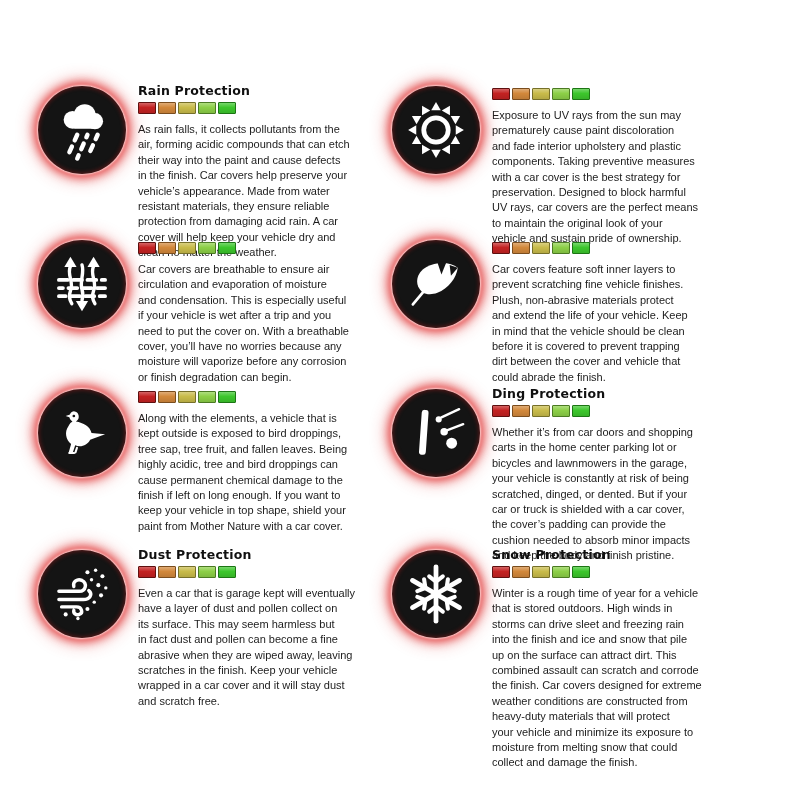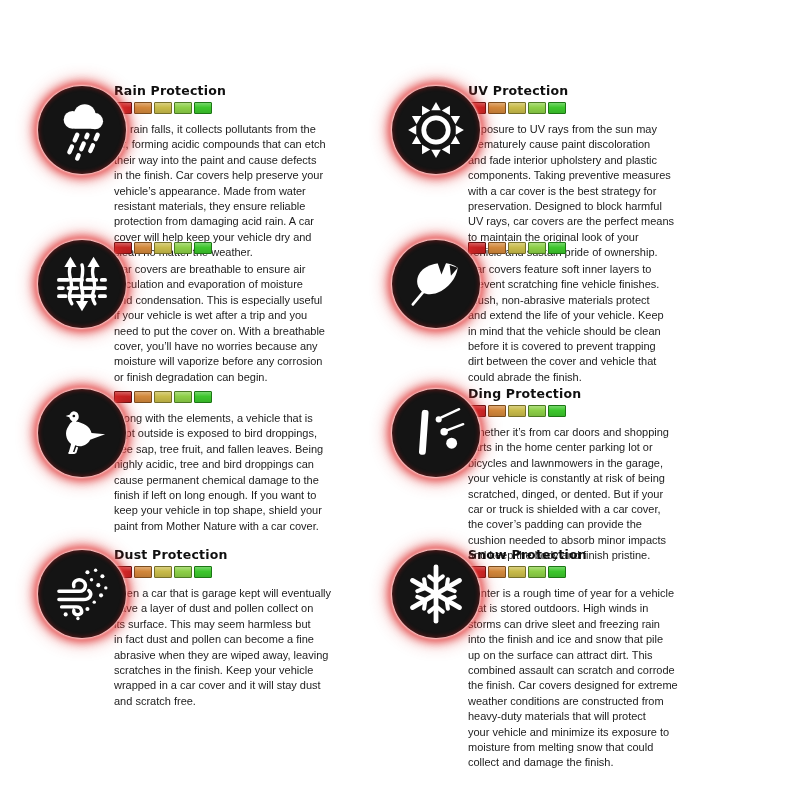--- a/index.html
+++ b/index.html
@@ -6,21 +6,21 @@
   #canvas{position:relative;width:800px;height:800px;background:#ffffff;overflow:hidden;
           font-family:"Liberation Sans",sans-serif;}
   .feature{position:absolute;width:390px;}
   .r1{top:84px}.r2{top:238px}.r3{top:387px}.r4{top:548px}
   .cL{left:38px}.cR{left:392px}
   .icon-circle{position:absolute;left:0;top:2px;width:88px;height:88px;border-radius:50%;
     background:#141414;display:flex;align-items:center;justify-content:center;
     box-shadow:0 0 2px 1px rgba(255,218,218,.95),0 0 8px 4px rgba(222,45,45,.8),
                0 0 15px 8px rgba(222,45,45,.28), inset 0 0 4px 1px rgba(200,30,30,.4);}
   .icon-circle svg{width:68px;height:68px;display:block;}
-  .content{margin-left:76px;width:288px;}
+  .content{margin-left:100px;width:288px;}
   .title{margin:0;font-family:"DejaVu Sans",sans-serif;font-weight:bold;font-size:12.5px;
          letter-spacing:.2px;color:#101010;line-height:14px;}
   .bar{display:flex;gap:2px;margin-top:4px;}
   .seg{width:16px;height:10px;border:1px solid #333;border-radius:1px;
        background-image:linear-gradient(rgba(255,255,255,.30),rgba(255,255,255,0) 45%,rgba(0,0,0,.10));}
   .desc{margin:8px 0 0 0;font-size:11px;line-height:15.4px;color:#1c1c1c;white-space:pre-line;}
   .w{fill:#ffffff;}
   .ws{stroke:#ffffff;fill:none;}
 </style>
 </head>
@@ -103,21 +103,20 @@
           <g transform="rotate(300 50 50)">
               <polygon points="50,9 43,21 57,21"></polygon>
             </g>
           <g transform="rotate(330 50 50)">
               <polygon points="50,9 43,21 57,21"></polygon>
             </g>
         </g>
       </svg>
     </div>
     <div class="content">
-      <h3 class="title">UV Protection</h3>
       <div class="bar">
         <span class="seg" style="background-color: rgb(195, 34, 34); border-color: rgb(94, 16, 16);"></span>
           <span class="seg" style="background-color: rgb(210, 136, 59); border-color: rgb(122, 77, 30);"></span>
           <span class="seg" style="background-color: rgb(200, 187, 74); border-color: rgb(118, 112, 42);"></span>
           <span class="seg" style="background-color: rgb(140, 207, 71); border-color: rgb(75, 122, 35);"></span>
           <span class="seg" style="background-color: rgb(60, 198, 44); border-color: rgb(28, 117, 20);"></span>
       </div>
       <p class="desc">Exposure to UV rays from the sun may
 prematurely cause paint discoloration
 and fade interior upholstery and plastic

